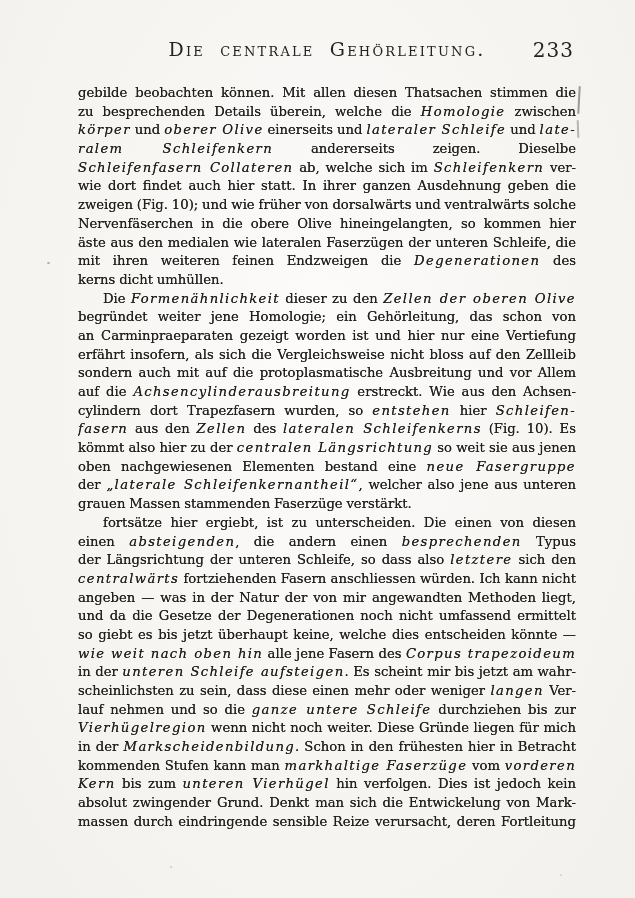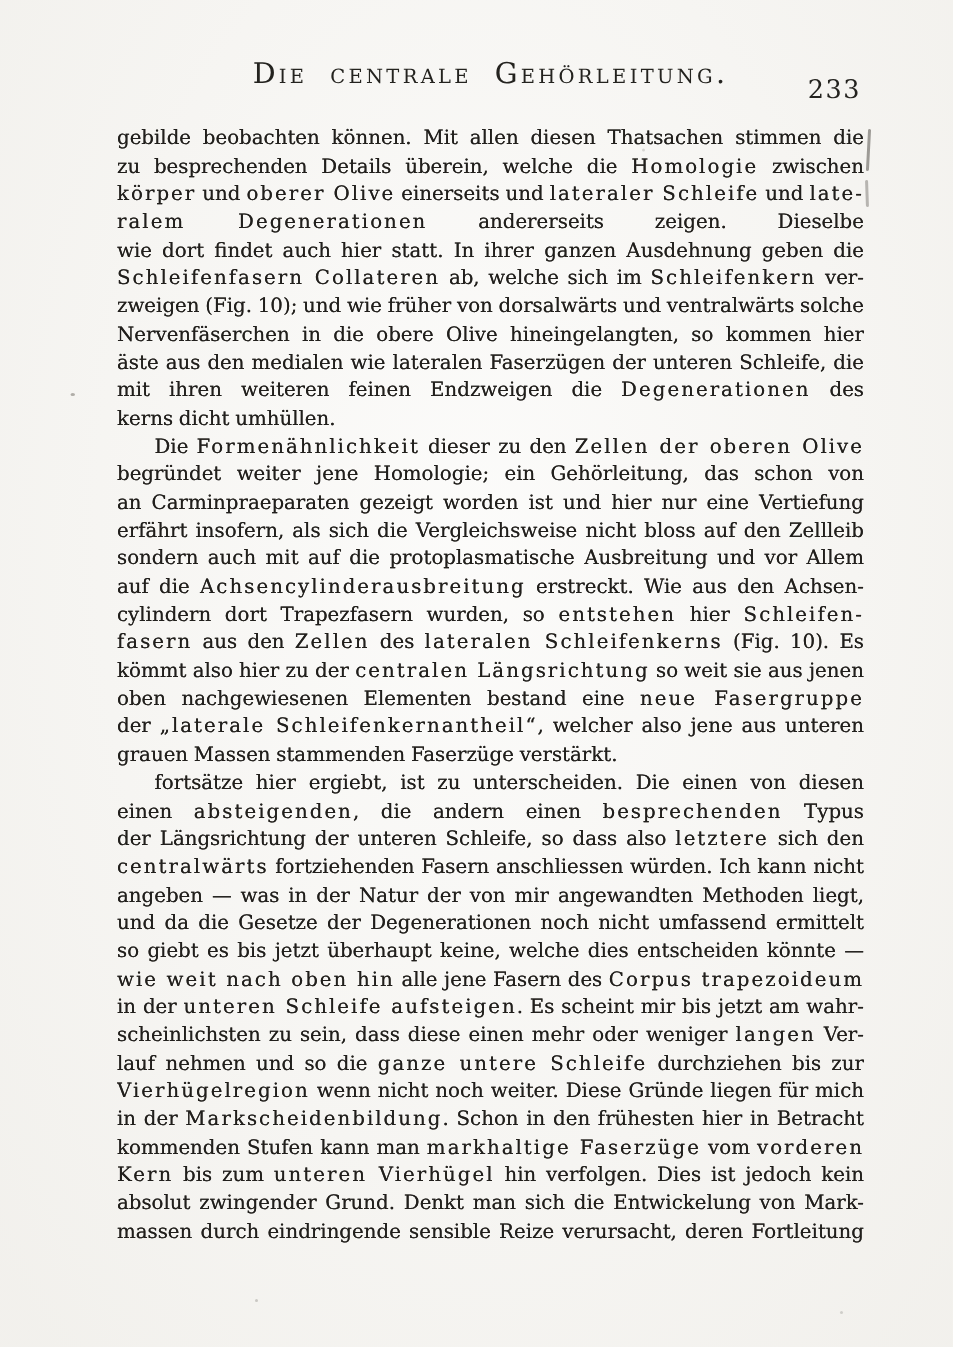--- a/index.html
+++ b/index.html
@@ -18,43 +18,43 @@
   .running-header {
     position:absolute; top:38px; left:78px; width:498px; height:20px;
   }
   .running-title {
     position:absolute; left:0; right:0; text-align:center;
     font-variant:small-caps;
     font-size:19px; letter-spacing:2.2px; word-spacing:7px;
     color:#24231f;
   }
   .page-number {
-    position:absolute; right:2px; top:12px;
-    font-size:17px; letter-spacing:1px; color:#24231f;
+    position:absolute; right:2px; top:0;
+    font-size:20px; letter-spacing:1px; color:#24231f;
   }
   .text-block {
     position:absolute; top:84px; left:78px; width:498px;
     font-size:13.2px; line-height:18.7px;
     color:#211f1c;
     text-shadow:0 0 0.35px rgba(30,28,25,0.85);
     word-spacing:-0.4px;
   }
   .para { margin:0; }
   .line {
     text-align:justify;
     -moz-text-align-last:justify;
     text-align-last:justify;
     height:18.7px; overflow:hidden;
   }
   .para .line.para-end {
     -moz-text-align-last:left;
     text-align-last:left;
   }
   .para.indent .line:first-child { text-indent:25px; }
-  .sp { letter-spacing:1.35px; }
+  .sp { letter-spacing:1.35px;font-style:italic; }
   
   .pen-mark {
     position:absolute; width:2px; border-radius:2px;
     background:rgba(70,66,60,0.5);
   }
   .pen-mark.m1 { left:578px; top:86px;  height:28px; transform:rotate(3deg); }
   .pen-mark.m2 { left:577px; top:120px; height:18px; transform:rotate(-2deg); opacity:0.7; }
   .speck {
     position:absolute; border-radius:50%;
     background:rgba(90,86,78,0.45);
@@ -72,23 +72,23 @@
   <div class="running-header">
     <div class="running-title">Die centrale Gehörleitung.</div>
     <div class="page-number">233</div>
   </div>
 
   <div class="text-block">
       <div class="para">
         <div class="line"><span>gebilde beobachten können. Mit allen diesen Thatsachen stimmen die gleich</span></div>
         <div class="line"><span>zu besprechenden Details überein, welche die </span><span class="sp">Homologie</span><span> zwischen </span></div>
         <div class="line"><span class="sp">körper</span><span> und </span><span class="sp">oberer Olive</span><span> einerseits und </span><span class="sp">lateraler Schleife</span><span> und </span><span class="sp">late-</span></div>
-        <div class="line"><span class="sp">ralem Degenerationen</span><span> andererseits zeigen. Dieselbe </span></div>
+        <div class="line"><span class="sp">ralem Schleifenkern</span><span> andererseits zeigen. Dieselbe </span></div>
+        <div class="line"><span class="sp">Schleifenfasern Collateren</span><span> ab, welche sich im </span><span class="sp">Schleifenkern</span><span> ver-</span></div>
         <div class="line"><span>wie dort findet auch hier statt. In ihrer ganzen Ausdehnung geben die</span></div>
-        <div class="line"><span class="sp">Schleifenfasern Collateren</span><span> ab, welche sich im </span><span class="sp">Schleifenkern</span><span> ver-</span></div>
         <div class="line"><span>zweigen (Fig. 10); und wie früher von dorsalwärts und ventralwärts solche</span></div>
         <div class="line"><span>Nervenfäserchen in die obere Olive hineingelangten, so kommen hier Seiten-</span></div>
         <div class="line"><span>äste aus den medialen wie lateralen Faserzügen der unteren Schleife, die</span></div>
         <div class="line"><span>mit ihren weiteren feinen Endzweigen die </span><span class="sp">Degenerationen</span><span> des Schleifen-</span></div>
         <div class="line para-end"><span>kerns dicht umhüllen.</span></div>
       </div>
       <div class="para indent">
         <div class="line"><span>Die </span><span class="sp">Formenähnlichkeit</span><span> dieser zu den </span><span class="sp">Zellen der oberen Olive</span></div>
         <div class="line"><span>begründet weiter jene Homologie; ein Gehörleitung, das schon von </span><span class="sp">Roller</span></div>
         <div class="line"><span>an Carminpraeparaten gezeigt worden ist und hier nur eine Vertiefung</span></div>

